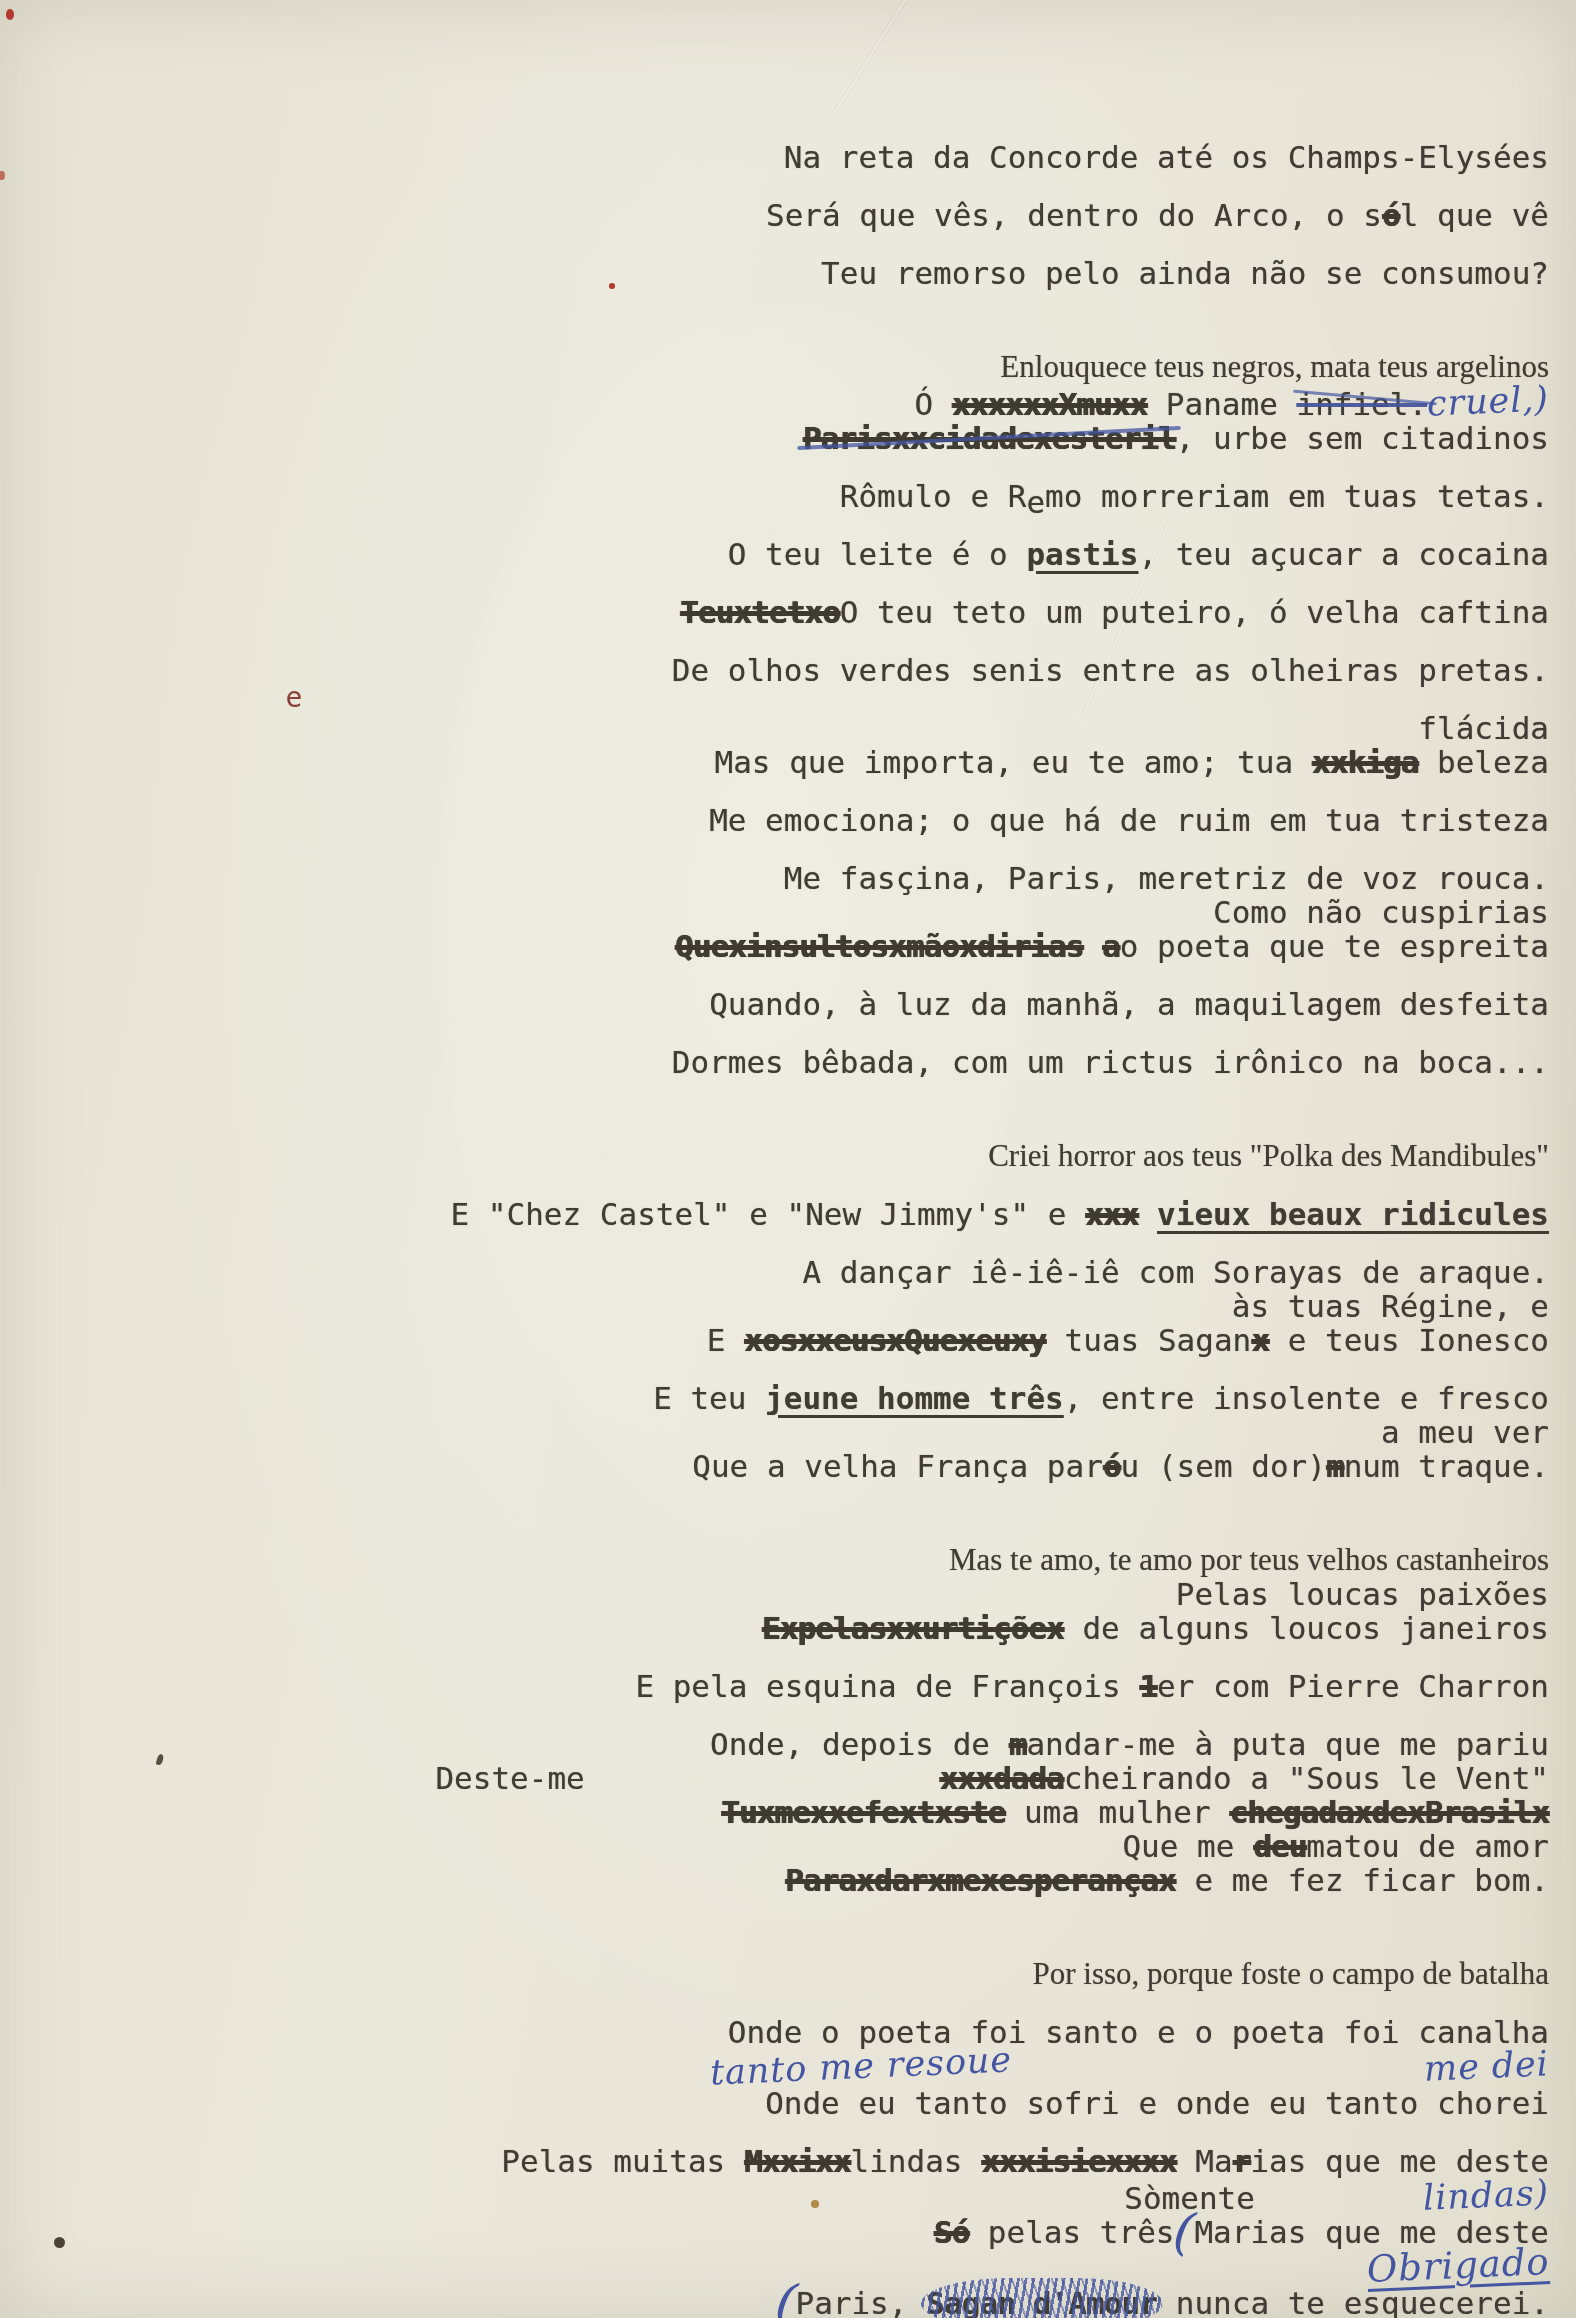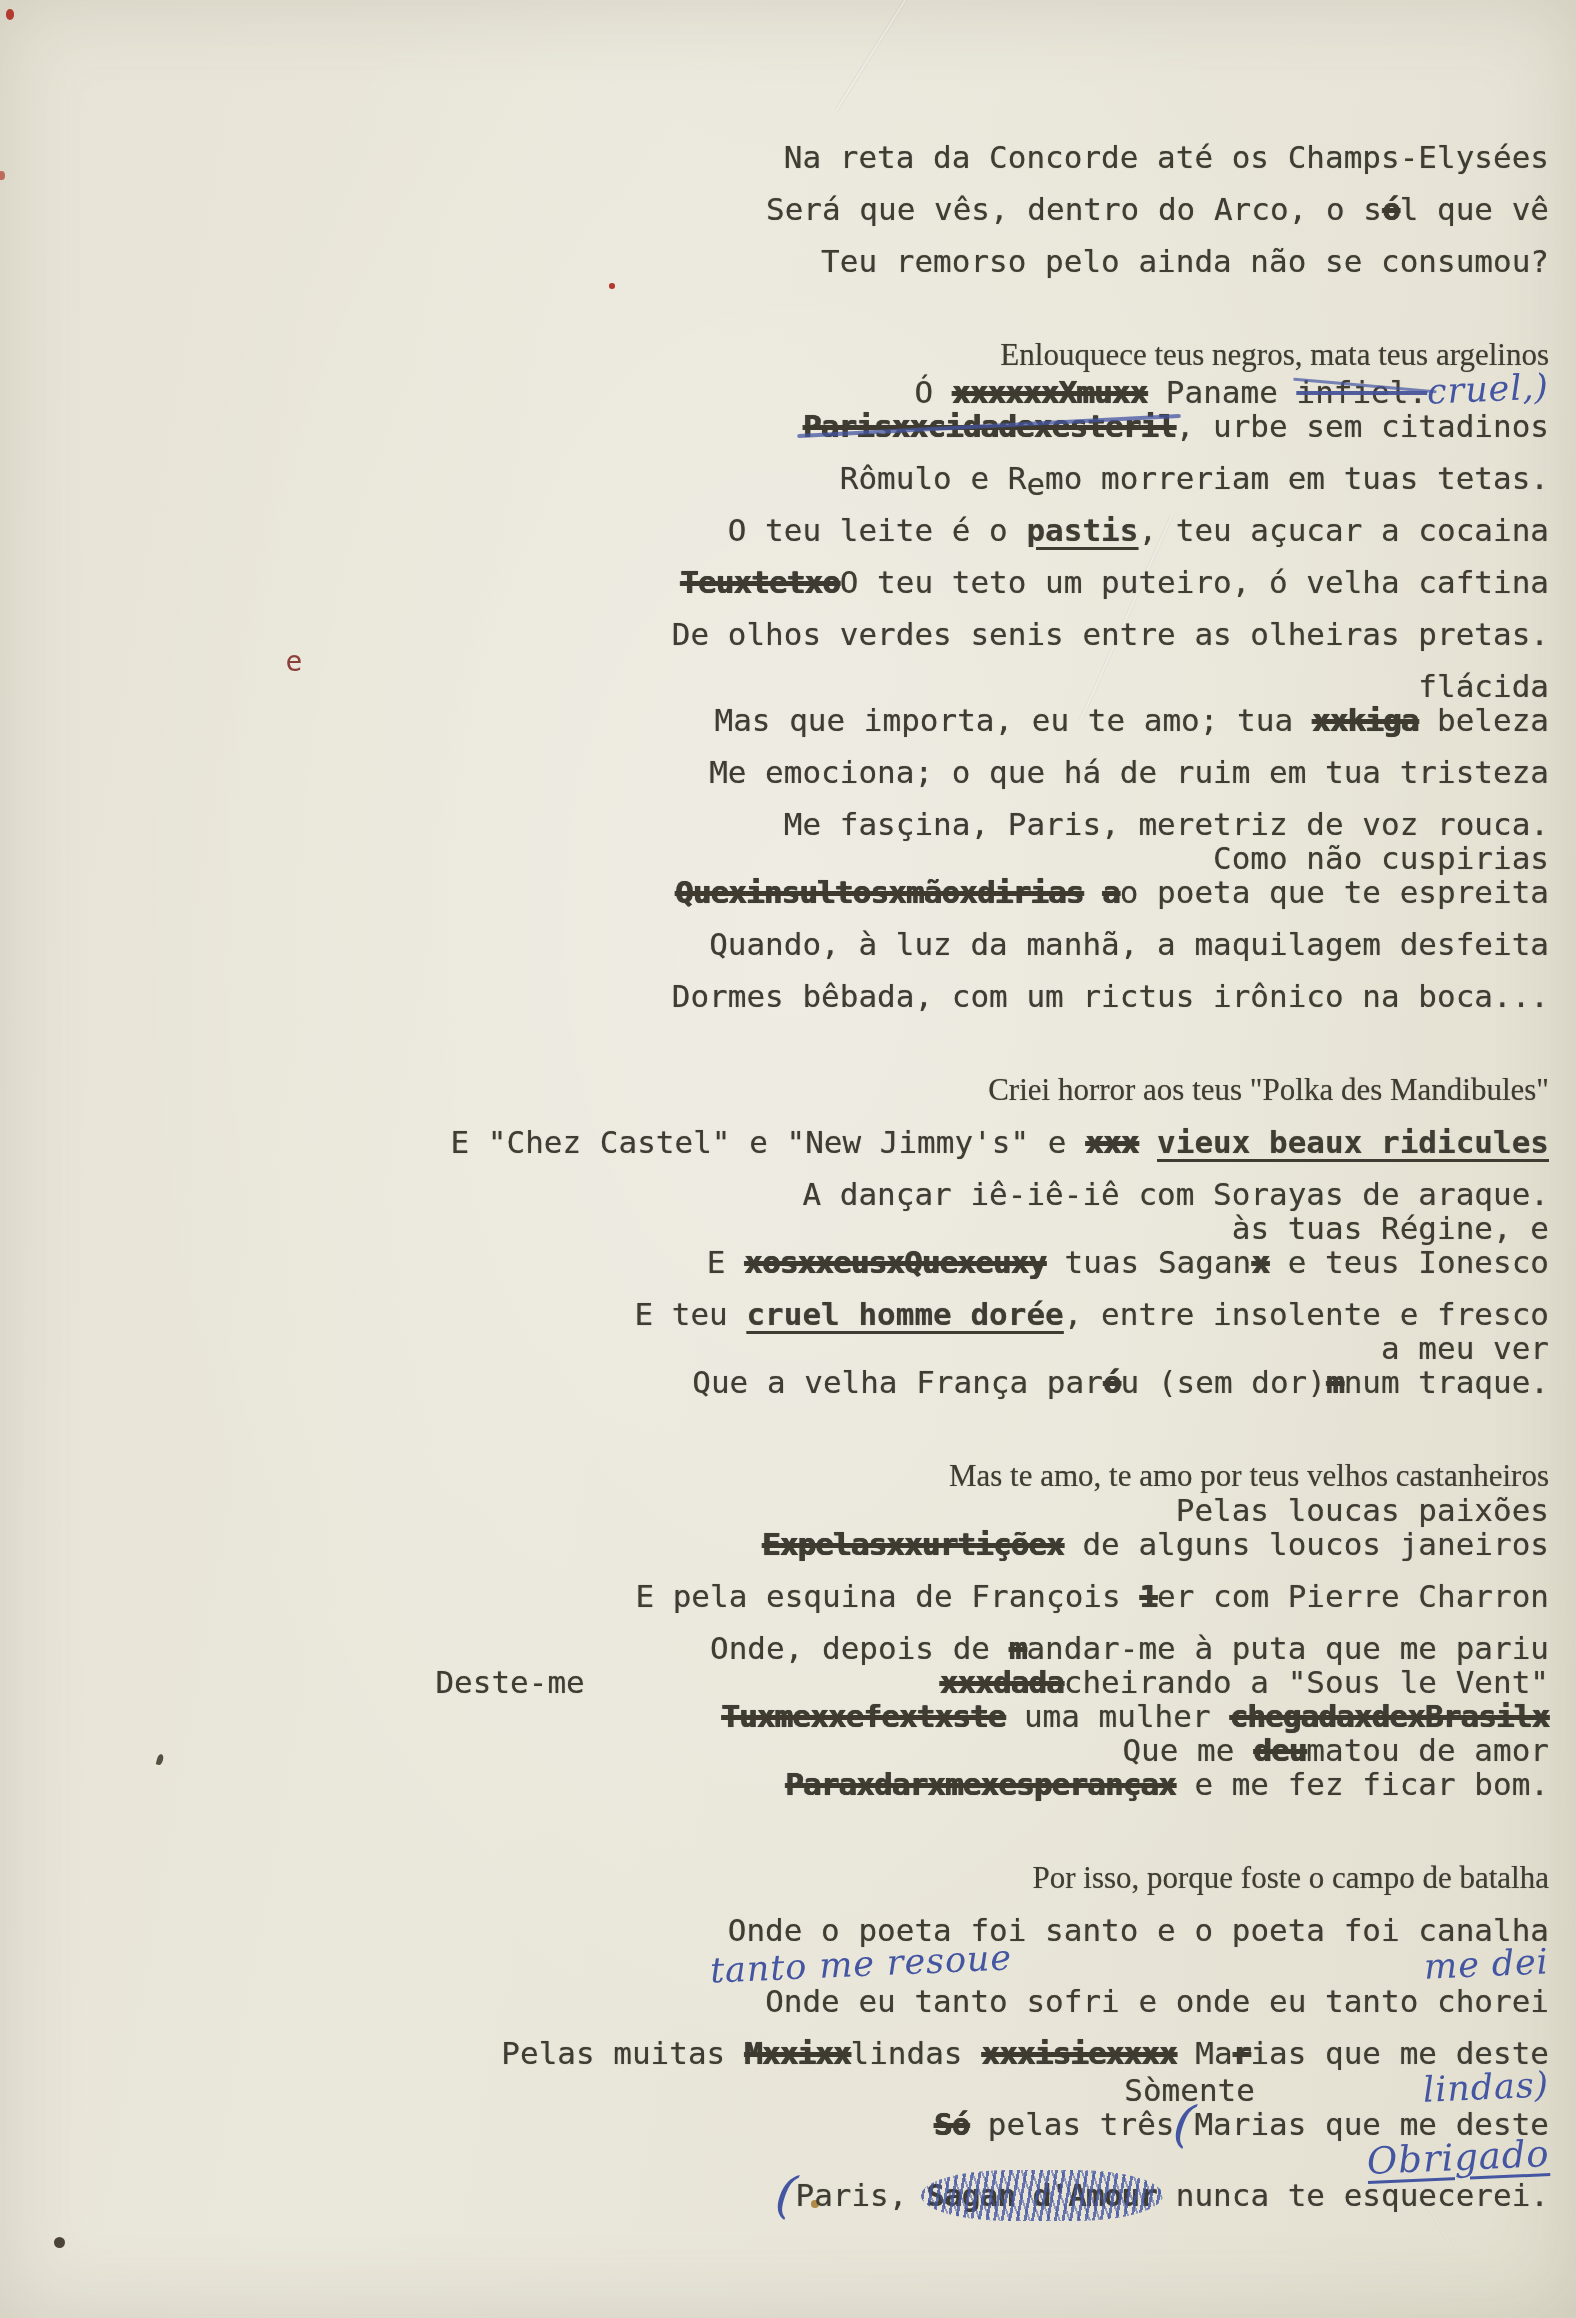--- a/index.html
+++ b/index.html
@@ -16,21 +16,21 @@
   }
   .textblock{
     position:absolute;left:265px;top:140px;width:1284px;
     color:#3f3c34;
     text-align:right;
   }
   .line{
     white-space:pre;
     font-size:31px;
     line-height:34px;
-    margin-top:18px;             
+    margin-top:24px;             
     text-shadow:0 0 0.9px rgba(62,58,48,.55);
     position:relative;
   }
   .line.first{margin-top:0;}
   .line.tight{margin-top:0;}
   .line.big{margin-top:60px;font-family:Liberation Serif, serif;}
   .ind-flacida{padding-left:426px;}
   .ind-meuver{padding-left:125px;}
   .ind-small{padding-left:20.6px;}
   .hand-row{padding-left:141px;}
@@ -151,21 +151,21 @@
       <div class="line dbl"><span class="t">Me fasçina, Paris, meretriz de voz rouca.</span></div>
       <div class="line tight"><span class="t">Como não cuspirias</span></div>
       <div class="line tight"><span class="xo">Quexinsultosxmãoxdirias</span><span class="t"> </span><span class="xo">a</span><span class="t">o poeta que te espreita</span></div>
       <div class="line dbl"><span class="t">Quando, à luz da manhã, a maquilagem desfeita</span></div>
       <div class="line dbl"><span class="t">Dormes bêbada, com um rictus irônico na boca...</span></div>
       <div class="line big"><span class="t">Criei horror aos teus "Polka des Mandibules"</span></div>
       <div class="line dbl"><span class="t">E "Chez Castel" e "New Jimmy's" e </span><span class="xo">xxx</span><span class="t"> </span><span class="ul">vieux beaux ridicules</span></div>
       <div class="line dbl"><span class="t">A dançar iê-iê-iê com Sorayas de araque.</span></div>
       <div class="line tight ind-small"><span class="t">às tuas Régine, e</span></div>
       <div class="line tight"><span class="t">E </span><span class="xo">xosxxeusxQuexeuxy</span><span class="t"> tuas Sagan</span><span class="xo">x</span><span class="t"> e teus Ionesco</span></div>
-      <div class="line dbl"><span class="t">E teu </span><span class="ul">cruel homme dorée</span><span class="t">, entre insolente e fresco</span></div>
+      <div class="line dbl"><span class="t">E teu </span><span class="ul">jeune homme três</span><span class="t">, entre insolente e fresco</span></div>
       <div class="line tight ind-meuver"><span class="t">a meu ver</span></div>
       <div class="line tight"><span class="t">Que a velha França par</span><span class="xo">ó</span><span class="t">u (sem dor)</span><span class="xo">m</span><span class="t">num traque.</span></div>
       <div class="line big"><span class="t">Mas te amo, te amo por teus velhos castanheiros</span></div>
       <div class="line tight"><span class="t">Pelas loucas paixões</span></div>
       <div class="line tight"><span class="xo">Expelasxxurtiçõex</span><span class="t"> de alguns loucos janeiros</span></div>
       <div class="line dbl"><span class="t">E pela esquina de François </span><span class="xo">1</span><span class="t">er com Pierre Charron</span></div>
       <div class="line dbl"><span class="t">Onde, depois de </span><span class="xo">m</span><span class="t">andar-me à puta que me pariu</span></div>
       <div class="line tight"><span class="t">Deste-me                   </span><span class="xo">xxxdada</span><span class="t">cheirando a "Sous le Vent"</span></div>
       <div class="line tight"><span class="xo">Tuxmexxefextxste</span><span class="t"> uma mulher </span><span class="xo">chegadaxdexBrasilx</span></div>
       <div class="line tight"><span class="t">Que me </span><span class="xo">deu</span><span class="t">matou de amor</span></div>

